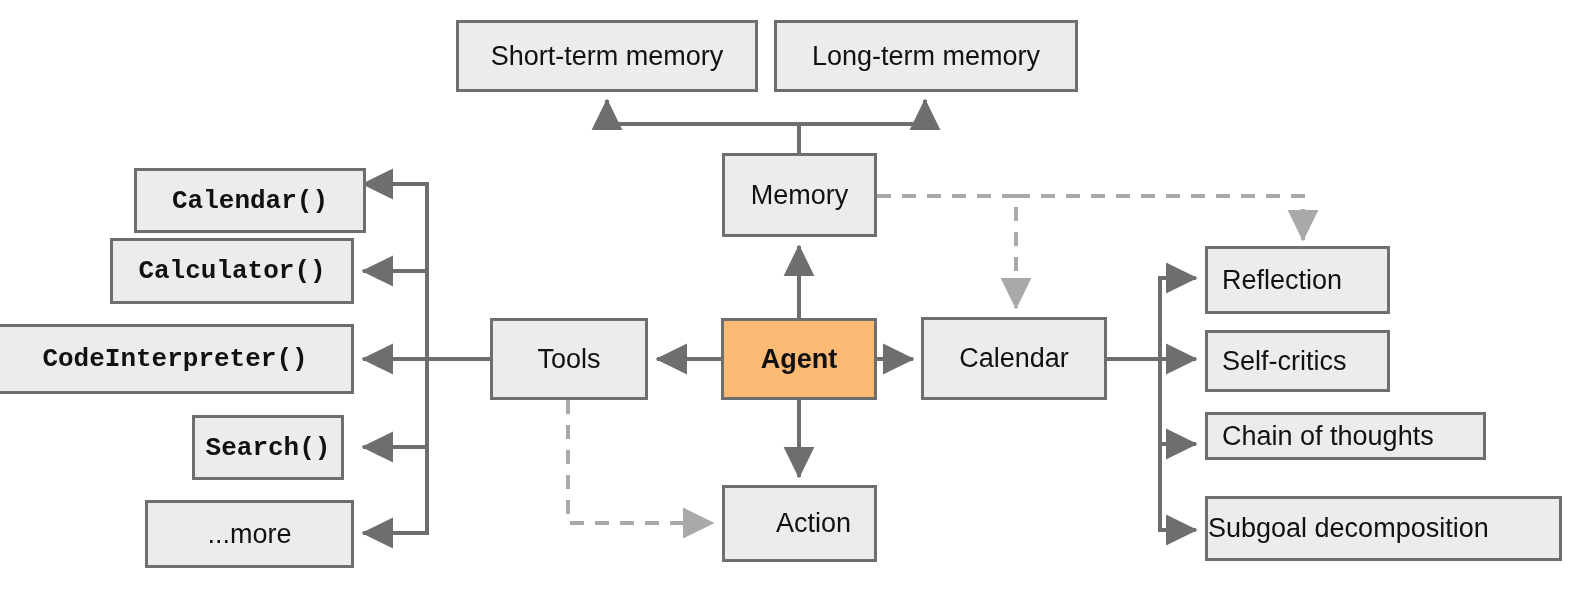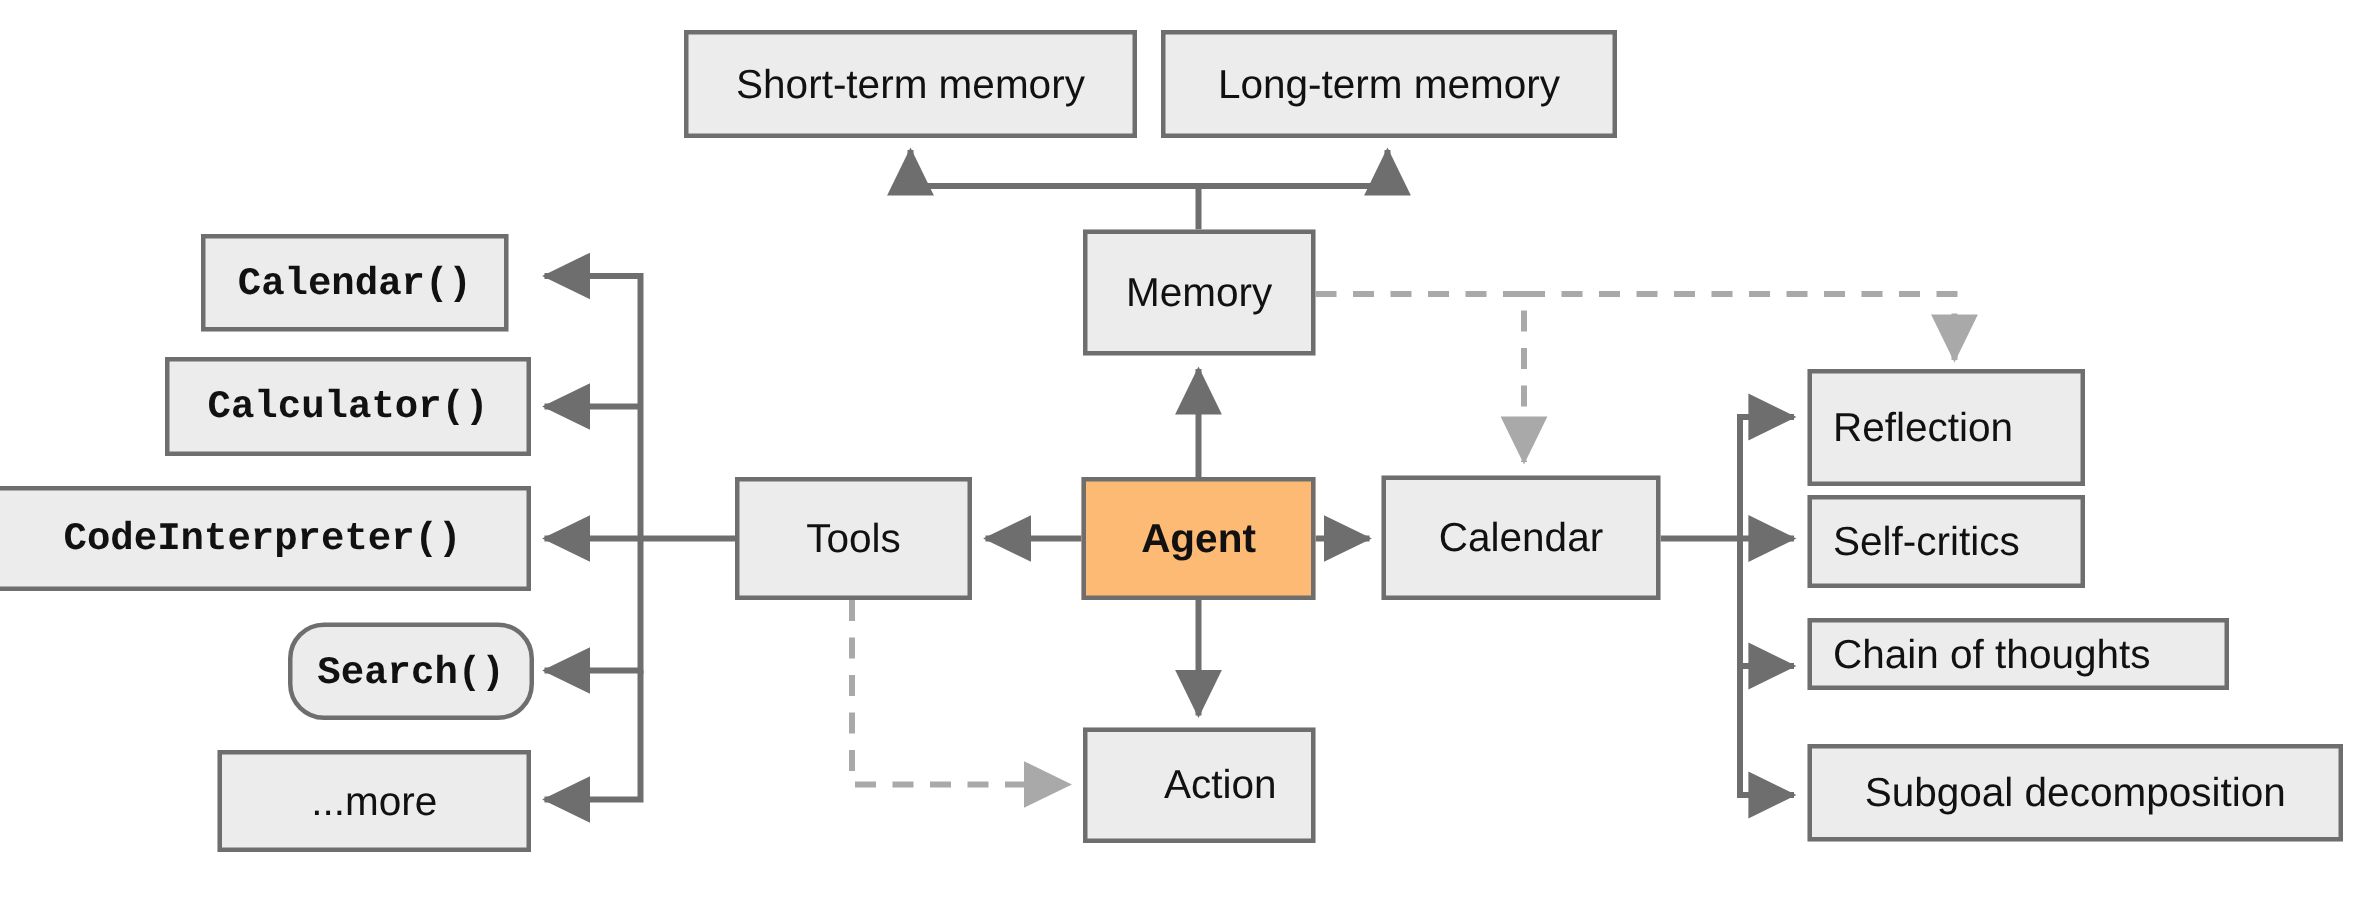--- a/index.html
+++ b/index.html
@@ -79,42 +79,42 @@
     <span>Agent</span>
   </div>
   <div class="node" style="left:921px;top:317px;width:186px;height:83px;">
     <span>Calendar</span>
   </div>
 
   <div class="node" style="left:722px;top:485px;width:155px;height:77px;padding-left:28px;">
     <span>Action</span>
   </div>
 
-  <div class="node mono" style="left:134px;top:156px;width:205px;height:65px;">
+  <div class="node mono" style="left:134px;top:168px;width:232px;height:65px;">
     <span>Calendar()</span>
   </div>
   <div class="node mono" style="left:110px;top:238px;width:244px;height:66px;">
     <span>Calculator()</span>
   </div>
   <div class="node mono" style="left:-4px;top:324px;width:358px;height:70px;">
     <span>CodeInterpreter()</span>
   </div>
-  <div class="node mono" style="left:192px;top:415px;width:164px;height:65px;border-radius:24px;">
+  <div class="node mono" style="left:192px;top:415px;width:152px;height:65px;">
     <span>Search()</span>
   </div>
   <div class="node" style="left:145px;top:500px;width:209px;height:68px;">
     <span>...more</span>
   </div>
 
-  <div class="node" style="left:1205px;top:246px;width:185px;height:78px;justify-content:flex-start;padding-left:14px;">
+  <div class="node" style="left:1205px;top:246px;width:185px;height:68px;justify-content:flex-start;padding-left:14px;">
     <span>Reflection</span>
   </div>
   <div class="node" style="left:1205px;top:330px;width:185px;height:62px;justify-content:flex-start;padding-left:14px;">
     <span>Self-critics</span>
   </div>
   <div class="node" style="left:1205px;top:412px;width:281px;height:48px;justify-content:flex-start;padding-left:14px;">
     <span>Chain of thoughts</span>
   </div>
-  <div class="node" style="left:1205px;top:496px;width:357px;height:65px;justify-content:center;">
+  <div class="node" style="left:1205px;top:496px;width:357px;height:65px;justify-content:flex-start;">
     <span>Subgoal decomposition</span>
   </div>
 
 </div>
 
 </body></html>

